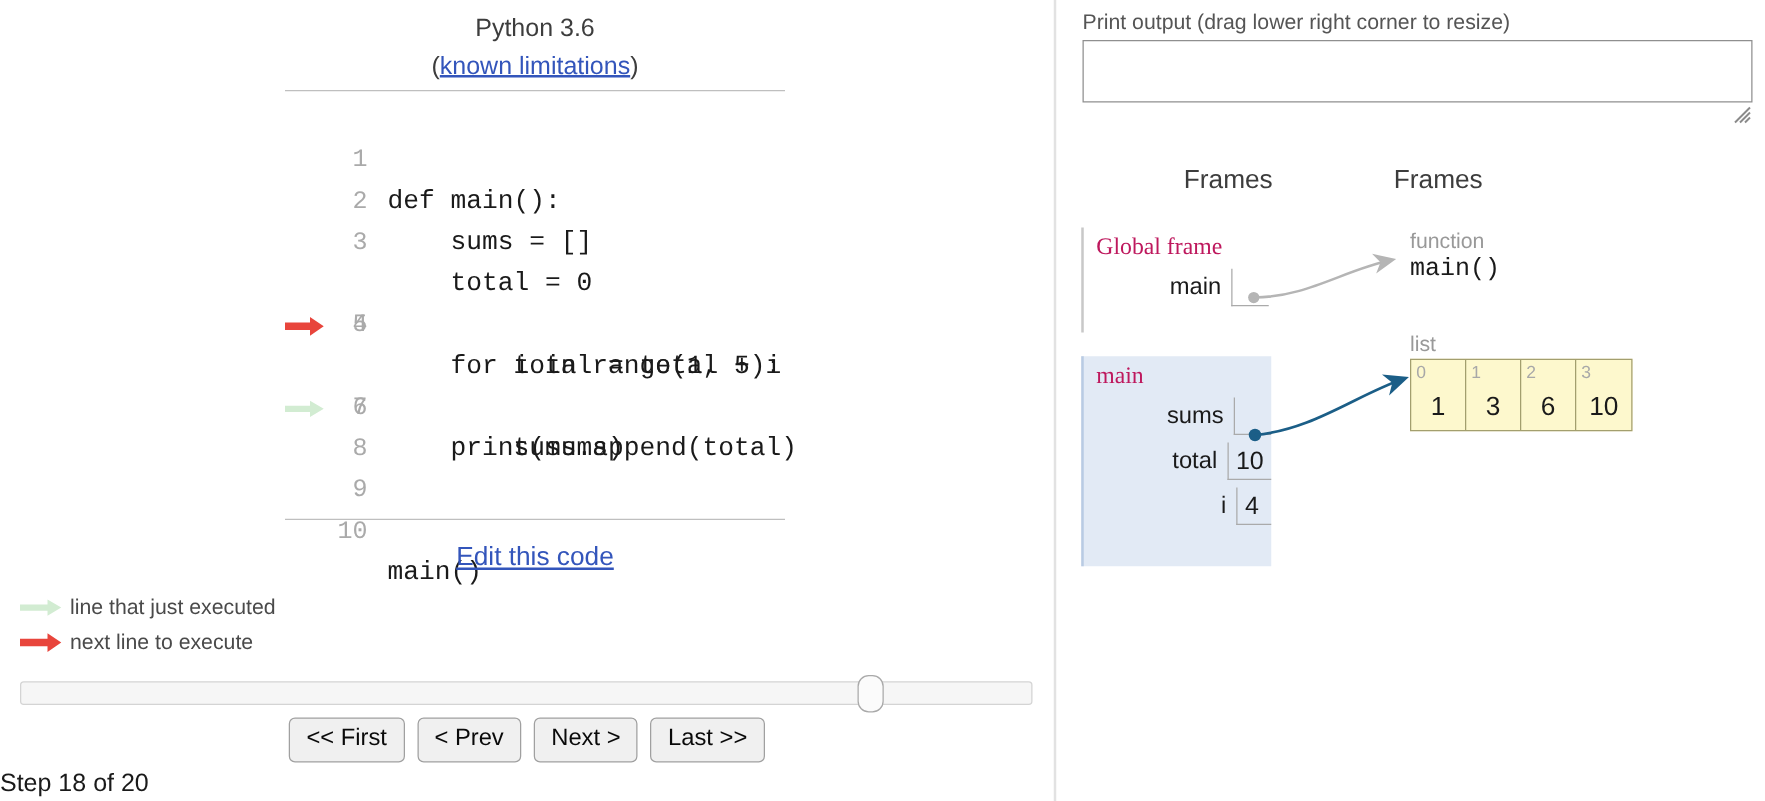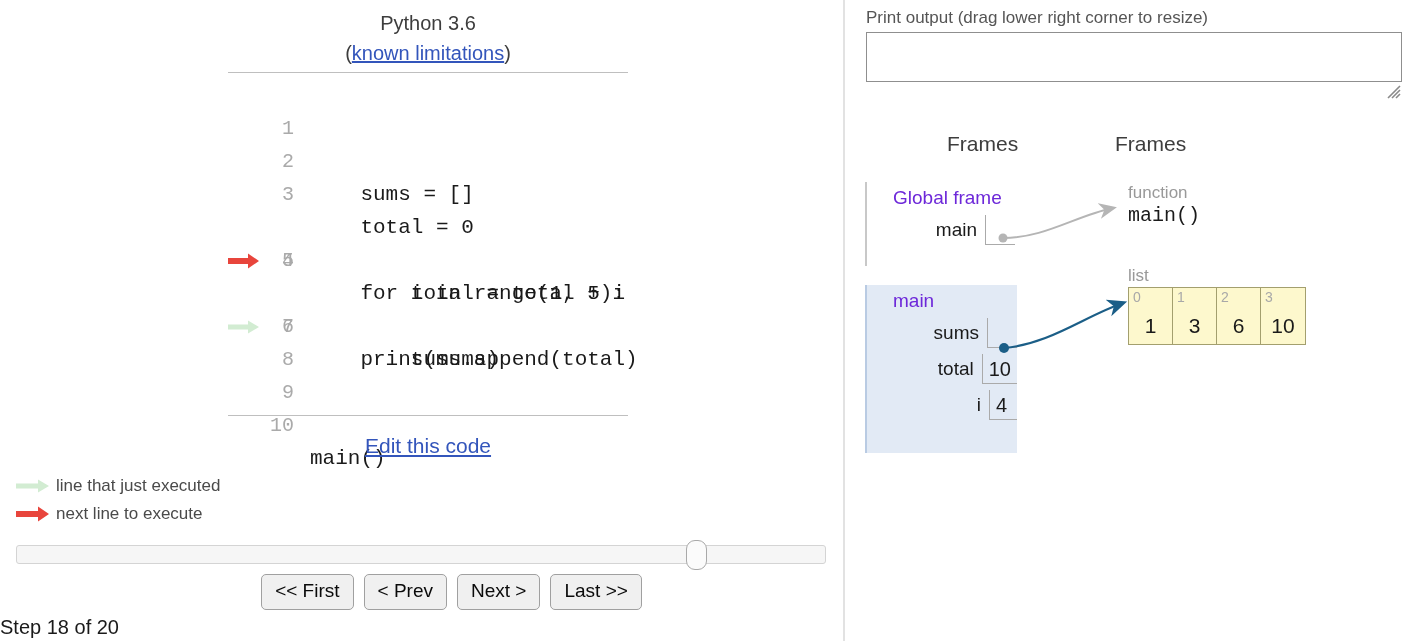--- a/index.html
+++ b/index.html
@@ -138,21 +138,20 @@
   }
 
   
   #nav-buttons {
     position: absolute;
     left: 0; top: 574px;
     width: 843px;
     display: flex;
     justify-content: center;
     gap: 10px;
-    margin-left: 30px;
   }
   .nav-btn {
     font-family: "Liberation Sans", sans-serif;
     font-size: 19px;
     padding: 4px 13px 6px 13px;
     background: #f0f0f0;
     border: 1px solid #a0a0a0;
     border-radius: 5px;
     color: #0a0a0a;
     cursor: pointer;
@@ -213,24 +212,24 @@
   
   #global-frame {
     position: absolute;
     left: 20px; top: 182px;
     width: 150px; height: 84px;
     border-left: 2px solid #c8c8c8;
     box-sizing: border-box;
     background: transparent;
   }
   .frame-title {
-    font-family: Liberation Sans, sans-serif;
+    font-family: Liberation Serif, serif;
     font-size: 19px;
-    color: #6d28d9;
-    padding: 5px 0 0 26px;
+    color: #be185d;
+    padding: 5px 0 0 10px;
   }
   .var-row {
     display: flex;
     align-items: center;
     justify-content: flex-end;
     margin-top: 6px;
   }
   .var-name {
     font-family: "Liberation Sans", sans-serif;
     font-size: 19px;
@@ -331,20 +330,21 @@
 
   <div id="py-version-block">
     <div>Python 3.6</div>
     <div><span>(</span><span class="lim-link">known limitations</span><span>)</span></div>
   </div>
 
   <div id="code-block">
 
     <div class="code-line">
       <span class="lineno">1</span>
+      <span class="codetext">def main():</span>
     </div>
 
     <div class="code-line">
       <span class="lineno">2</span>
       <span class="codetext">    sums = []</span>
     </div>
 
     <div class="code-line">
       <span class="lineno">3</span>
       <span class="codetext">    total = 0</span>

